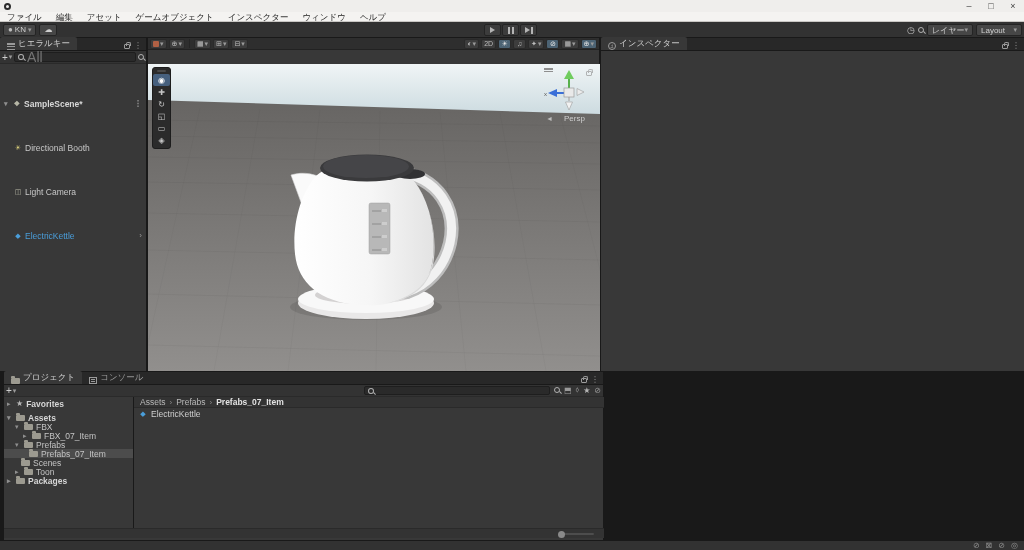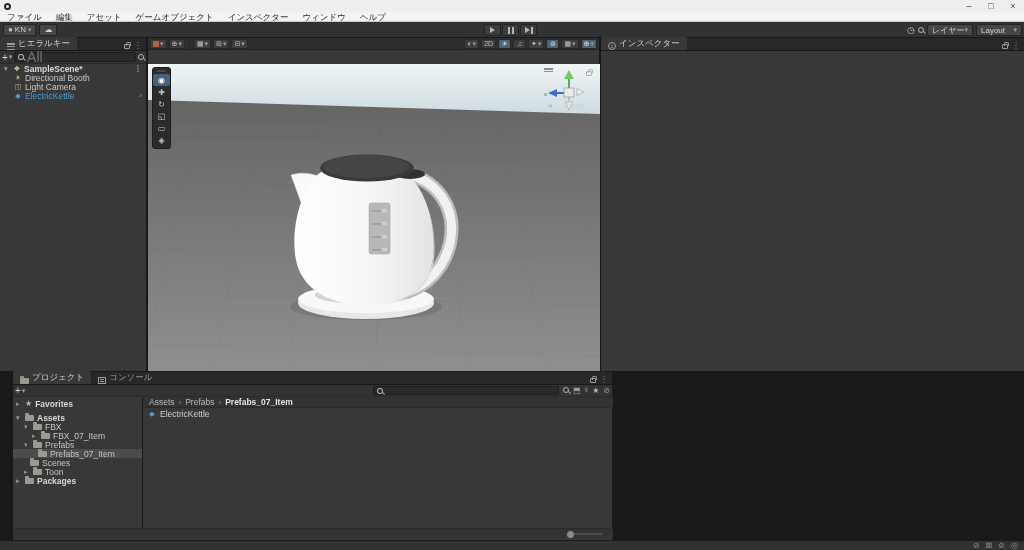--- a/index.html
+++ b/index.html
@@ -49,21 +49,21 @@
   .icon-console { width:8px; height:7px; border:1px solid #9a9a9a; position:relative; }
   .icon-console::after { content:""; position:absolute; left:1px; top:1px; width:4px; height:1px; background:#9a9a9a; box-shadow:0 2px 0 #9a9a9a; }
   .icon-info { width:8px; height:8px; border:1px solid #9a9a9a; border-radius:50%; color:#9a9a9a; font-size:6px; line-height:7px; text-align:center; font-style:italic; }
 
   
   .hierarchy { top:38px; left:0; width:147px; height:333px; background:#383838; border-right:1px solid #191919; }
   .hsearch-row { height:13px; background:#333; border-bottom:1px solid #2a2a2a; display:flex; align-items:center; padding:0 2px; gap:2px; }
   .plus-btn { color:#cfcfcf; font-size:10px; display:flex; align-items:center; gap:1px; }
   .search-box { flex:1; height:10px; background:#2a2a2a; border:1px solid #1e1e1e; border-radius:2px; display:flex; align-items:center; padding:0 3px; gap:3px; }
   .search-box input { background:transparent; border:none; outline:none; color:#9a9a9a; font-size:14px; width:100%; font-family:inherit; }
-  .hrow { height:9px; display:flex; align-items:center; gap:3px; padding-left:14px; font-size:8.5px; color:#c8c8c8; }
+  .hrow { height:9px; display:flex; align-items:center; gap:3px; padding-left:14px; font-size:8.5px; color:#c8c8c8;margin-top:35px; }
   .hrow.scene-root { padding-left:4px; font-weight:bold; color:#d8d8d8; }
   .fold { color:#8f8f8f; font-size:7px; width:6px; }
   .obj-ico { font-size:7px; color:#b9b9a8; width:8px; text-align:center; }
   .prefab-blue { color:#4a9eda !important; }
   .hrow .row-end { margin-left:auto; padding-right:4px; color:#9a9a9a; font-size:8px; }
 
   
   .scenepanel { top:38px; left:148px; width:452px; height:333px; background:#383838; border-right:1px solid #191919; }
   .scene-toolbar { height:12px; background:#2e2e2e; border-bottom:1px solid #222; display:flex; align-items:center; padding:0 2px; gap:2px; }
   .sbtn { height:10px; min-width:13px; background:#3d3d3d; border:1px solid #2a2a2a; border-radius:2px; color:#bdbdbd; font-size:7px; display:flex; align-items:center; justify-content:center; gap:1px; padding:0 2px; }
@@ -75,29 +75,29 @@
 
   .tools-overlay { position:absolute; left:4px; top:3px; width:19px; background:#2b2b2b; border:1px solid #1d1d1d; border-radius:3px; padding-bottom:2px; }
   .tools-grip { height:6px; display:flex; align-items:center; justify-content:center; }
   .tools-grip i { width:9px; height:2px; background:#4a4a4a; border-radius:1px; }
   .toolbtn { width:17px; height:12px; margin:0 auto; display:flex; align-items:center; justify-content:center; color:#c6c6c6; font-size:8px; border-radius:2px; }
   .toolbtn.selected { background:#46607e; color:#fff; }
 
   .gizmo { position:absolute; right:8px; top:2px; width:48px; height:62px; }
   .gizmo-grip { position:absolute; left:0; top:2px; width:9px; height:4px; border-top:2px solid #8e8e8e; border-bottom:1px solid #8e8e8e; }
   .gizmo-lock { position:absolute; right:0; top:3px; opacity:.7; }
-  .persp-label { position:absolute; left:2px; top:35px; color:#cfcfcf; font-size:8px; display:flex; gap:11px; align-items:center; }
+  .persp-label { position:absolute; left:2px; top:48px; color:#cfcfcf; font-size:8px; display:flex; gap:11px; align-items:center; }
   .persp-label .arrow { font-size:7px; color:#bdbdbd; }
 
   
   .inspector { top:38px; left:601px; width:423px; height:333px; background:#383838; }
   .inspector-body { height:320px; background:#383838; }
 
   
-  .project { top:371px; left:13px; width:600px; height:169px; background:#383838; border-right:1px solid #191919; border-top:1px solid #191919; }
+  .project { top:371px; left:4px; width:600px; height:169px; background:#383838; border-right:1px solid #191919; border-top:1px solid #191919; }
   .proj-toolbar { height:12px; background:#333; border-bottom:1px solid #2a2a2a; display:flex; align-items:center; padding:0 2px; }
   .proj-search { position:absolute; left:360px; top:14px; width:186px; height:9px; background:#2a2a2a; border:1px solid #1e1e1e; border-radius:2px; display:flex; align-items:center; padding:0 3px; }
   .proj-search input { background:transparent; border:none; outline:none; color:#9a9a9a; font-size:8px; width:100%; font-family:inherit; }
   .proj-icons { position:absolute; left:550px; top:13px; display:flex; gap:4px; align-items:center; color:#9a9a9a; font-size:8px; }
   .proj-body { position:absolute; top:25px; left:0; width:600px; height:131px; display:flex; }
   .proj-left { width:130px; border-right:1px solid #191919; padding-top:2px; }
   .trow { height:9px; display:flex; align-items:center; gap:3px; font-size:8.5px; color:#c4c4c4; padding-right:2px; }
   .trow.selected { background:#4c4c4c; }
   .trow.bold { font-weight:bold; color:#d6d6d6; }
   .star { color:#b5b5b5; font-size:8px; }

